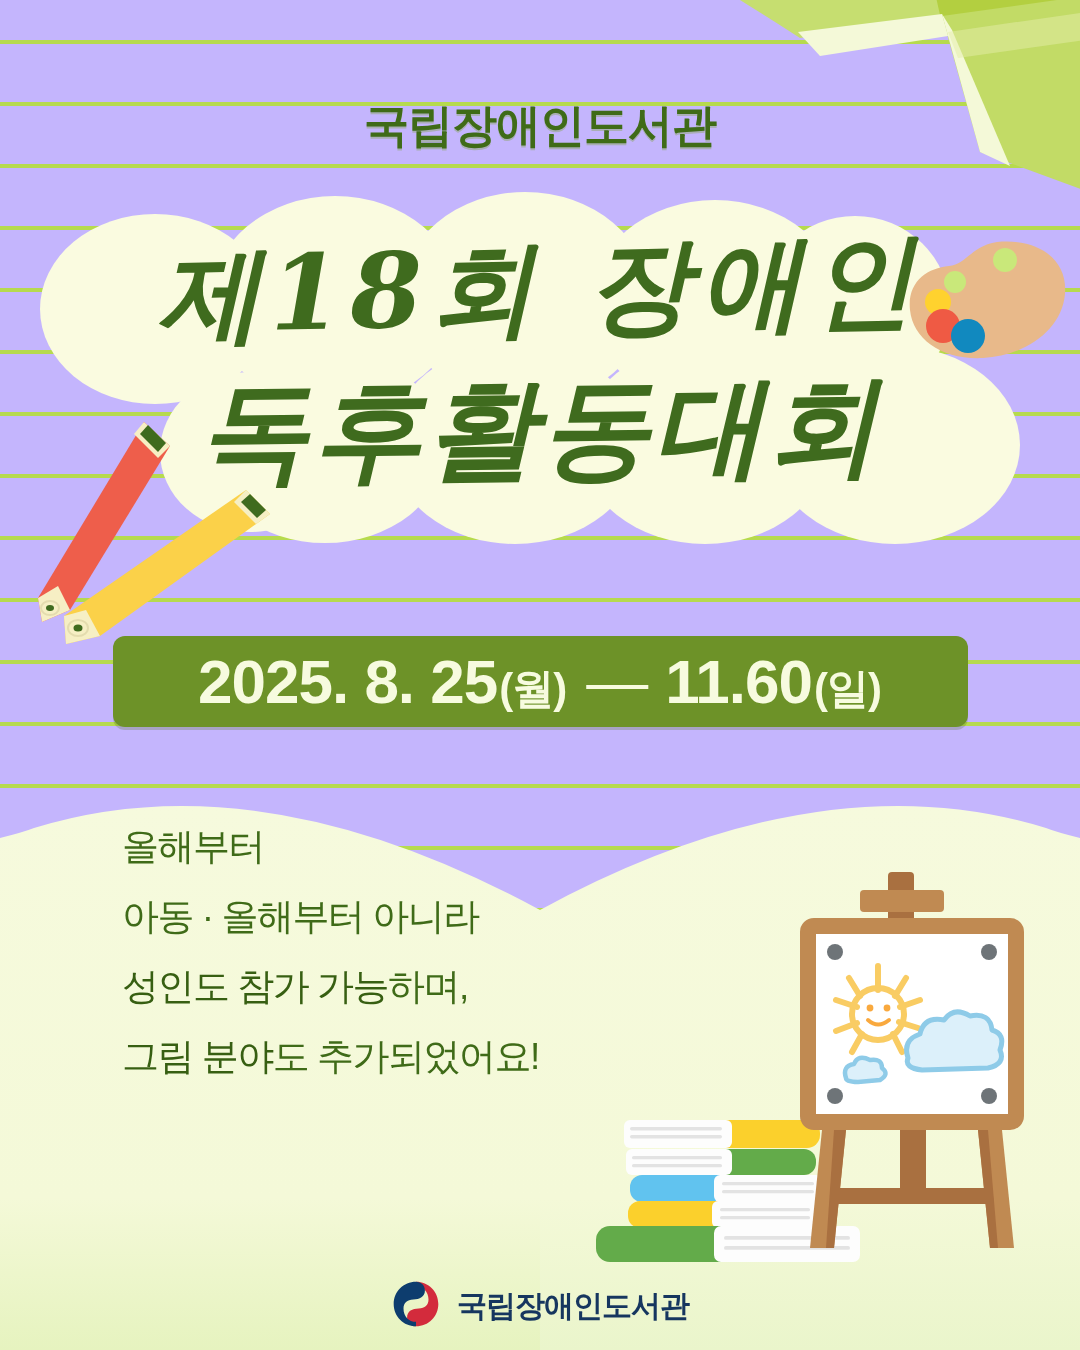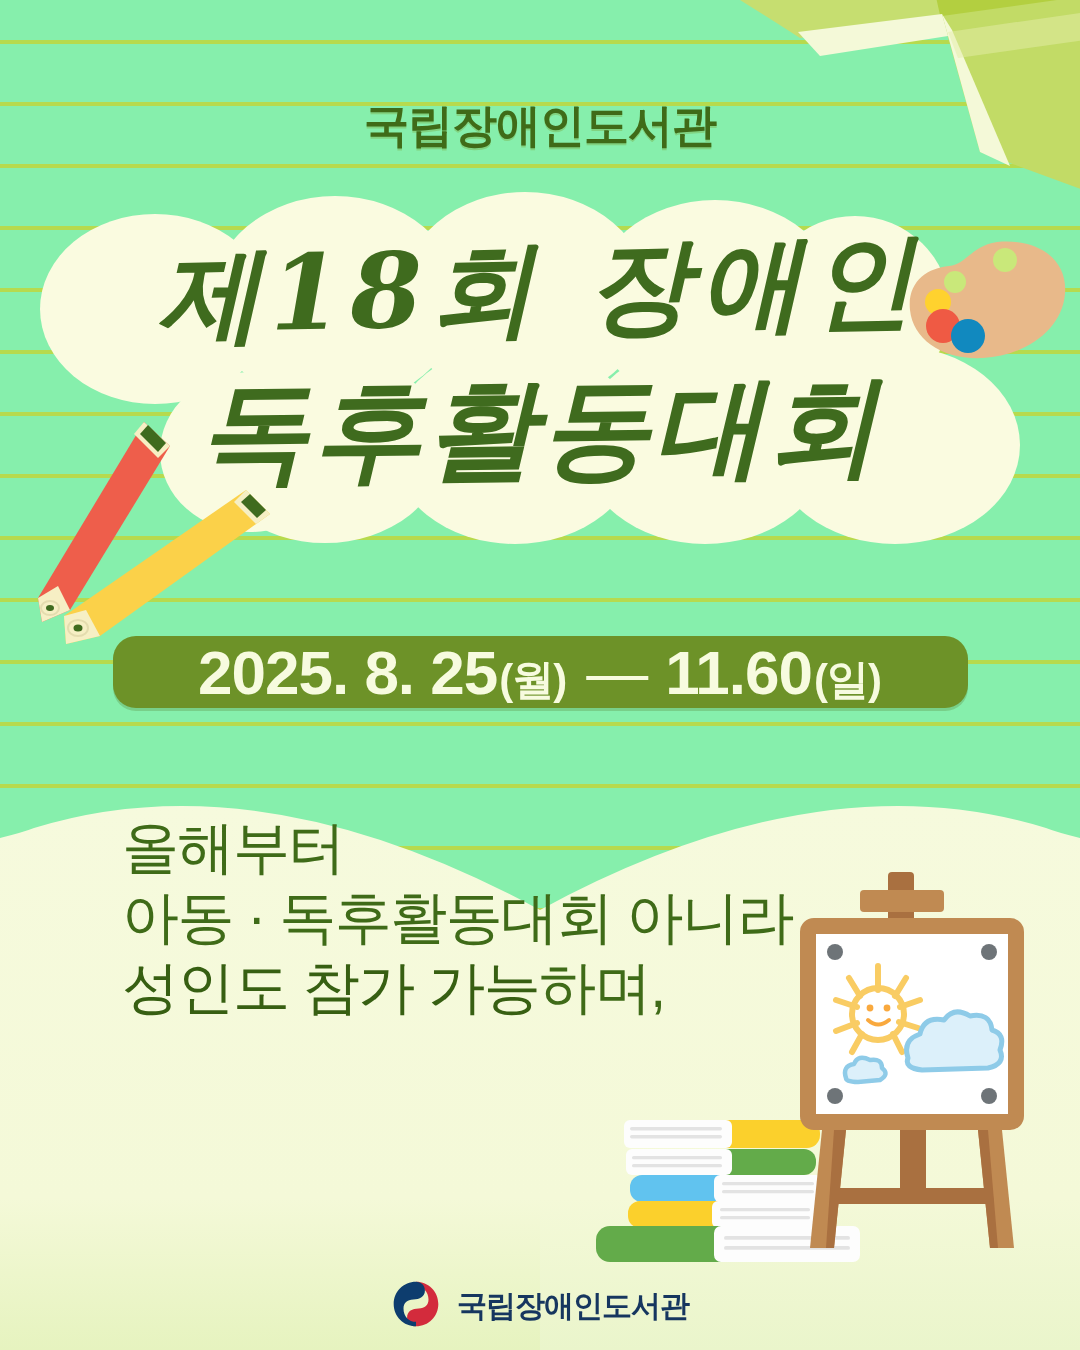--- a/index.html
+++ b/index.html
@@ -6,21 +6,21 @@
   body{
     width:1080px;height:1350px;
     font-family:"Liberation Sans", sans-serif;
     overflow:hidden;
     background:#c9ea6e;
   }
   #poster{
     position:relative;
     width:1080px;height:1350px;
     overflow:hidden;
-    background:#86efac;
+    background:#c4b5fd;
   }
 
   
   .ruled{
     position:absolute;left:0;top:0;width:1080px;height:1350px;
     background-image:repeating-linear-gradient(
       to bottom,
       rgba(0,0,0,0) 0px,
       rgba(0,0,0,0) 58px,
       #b6da4e 58px,
@@ -61,41 +61,41 @@
     font-style:italic;
     letter-spacing:8px;
     white-space:nowrap;
     transform:rotate(-1.2deg);
   }
   .hand1{top:34px;font-size:104px;}
   .hand2{top:170px;font-size:110px;letter-spacing:4px;transform:rotate(-0.6deg);}
 
   
   .datepill{
-    position:absolute;left:113px;top:636px;width:855px;height:72px;
-    background:#6d9228;border-radius:23px;z-index:7;
+    position:absolute;left:113px;top:636px;width:855px;height:91px;
+    background:#6d9228;border-radius:12px;z-index:7;
     display:flex;align-items:center;justify-content:center;
     box-shadow:0 3px 0 rgba(80,110,30,.25);
   }
   .datetext{
     color:#f7fbdf;font-size:62px;font-weight:bold;letter-spacing:-1px;
     white-space:nowrap;
     display:flex;align-items:baseline;
   }
   .dsmall{font-size:42px;margin-left:2px;margin-right:2px;}
   .ddash{margin:0 18px;font-weight:normal;}
 
   
   .pagearea{position:absolute;left:0;top:740px;width:1080px;height:610px;z-index:4;}
 
   
   .body-copy{
     position:absolute;left:122px;top:812px;width:700px;z-index:8;
     color:#3f6b18;
-    font-size:57px;
+    font-size:37px;
     line-height:70px;
     letter-spacing:-1.5px;
   }
   .body-copy .ln{white-space:nowrap;}
   .body-copy b{font-weight:normal;color:#375f12;}
 
   
   .easel{position:absolute;left:778px;top:868px;width:300px;height:400px;z-index:9;}
   .bookstack{position:absolute;left:588px;top:1108px;width:310px;height:180px;z-index:8;}
 
@@ -203,22 +203,23 @@
           <stop offset="100%" stop-color="#eaf5cb"></stop>
         </linearGradient>
       </defs>
       <path d="M0 98 Q24 92 34 88 Q260 18 540 170 L540 610 L0 610 Z" fill="url(#pagegrad)"></path>
       <path d="M1080 98 Q1056 92 1046 88 Q820 18 540 170 L540 610 L1080 610 Z" fill="url(#pagegrad2)"></path>
     </svg>
   </div>
 
   <div class="body-copy">
     <div class="ln">올해부터</div>
-    <div class="ln">아동 · 독후활동대회 아니라</div>
+    <div class="ln">아동 · 올해부터 아니라</div>
     <div class="ln"><b>성인도 참가 가능</b><span>하며,</span></div>
+    <div class="ln"><b>그림 분야</b><span>도 추가되었어요!</span></div>
   </div>
 
   <div class="bookstack">
     <svg viewBox="0 0 310 180" width="310" height="180">
 
       <rect x="36" y="12" width="196" height="28" rx="13" fill="#fbd02c"></rect>
       <rect x="36" y="12" width="108" height="28" rx="6" fill="#fdfdfd"></rect>
       <rect x="42" y="19" width="92" height="3.5" rx="1.7" fill="#e3e3e3"></rect>
       <rect x="42" y="27" width="92" height="3.5" rx="1.7" fill="#e3e3e3"></rect>
 

